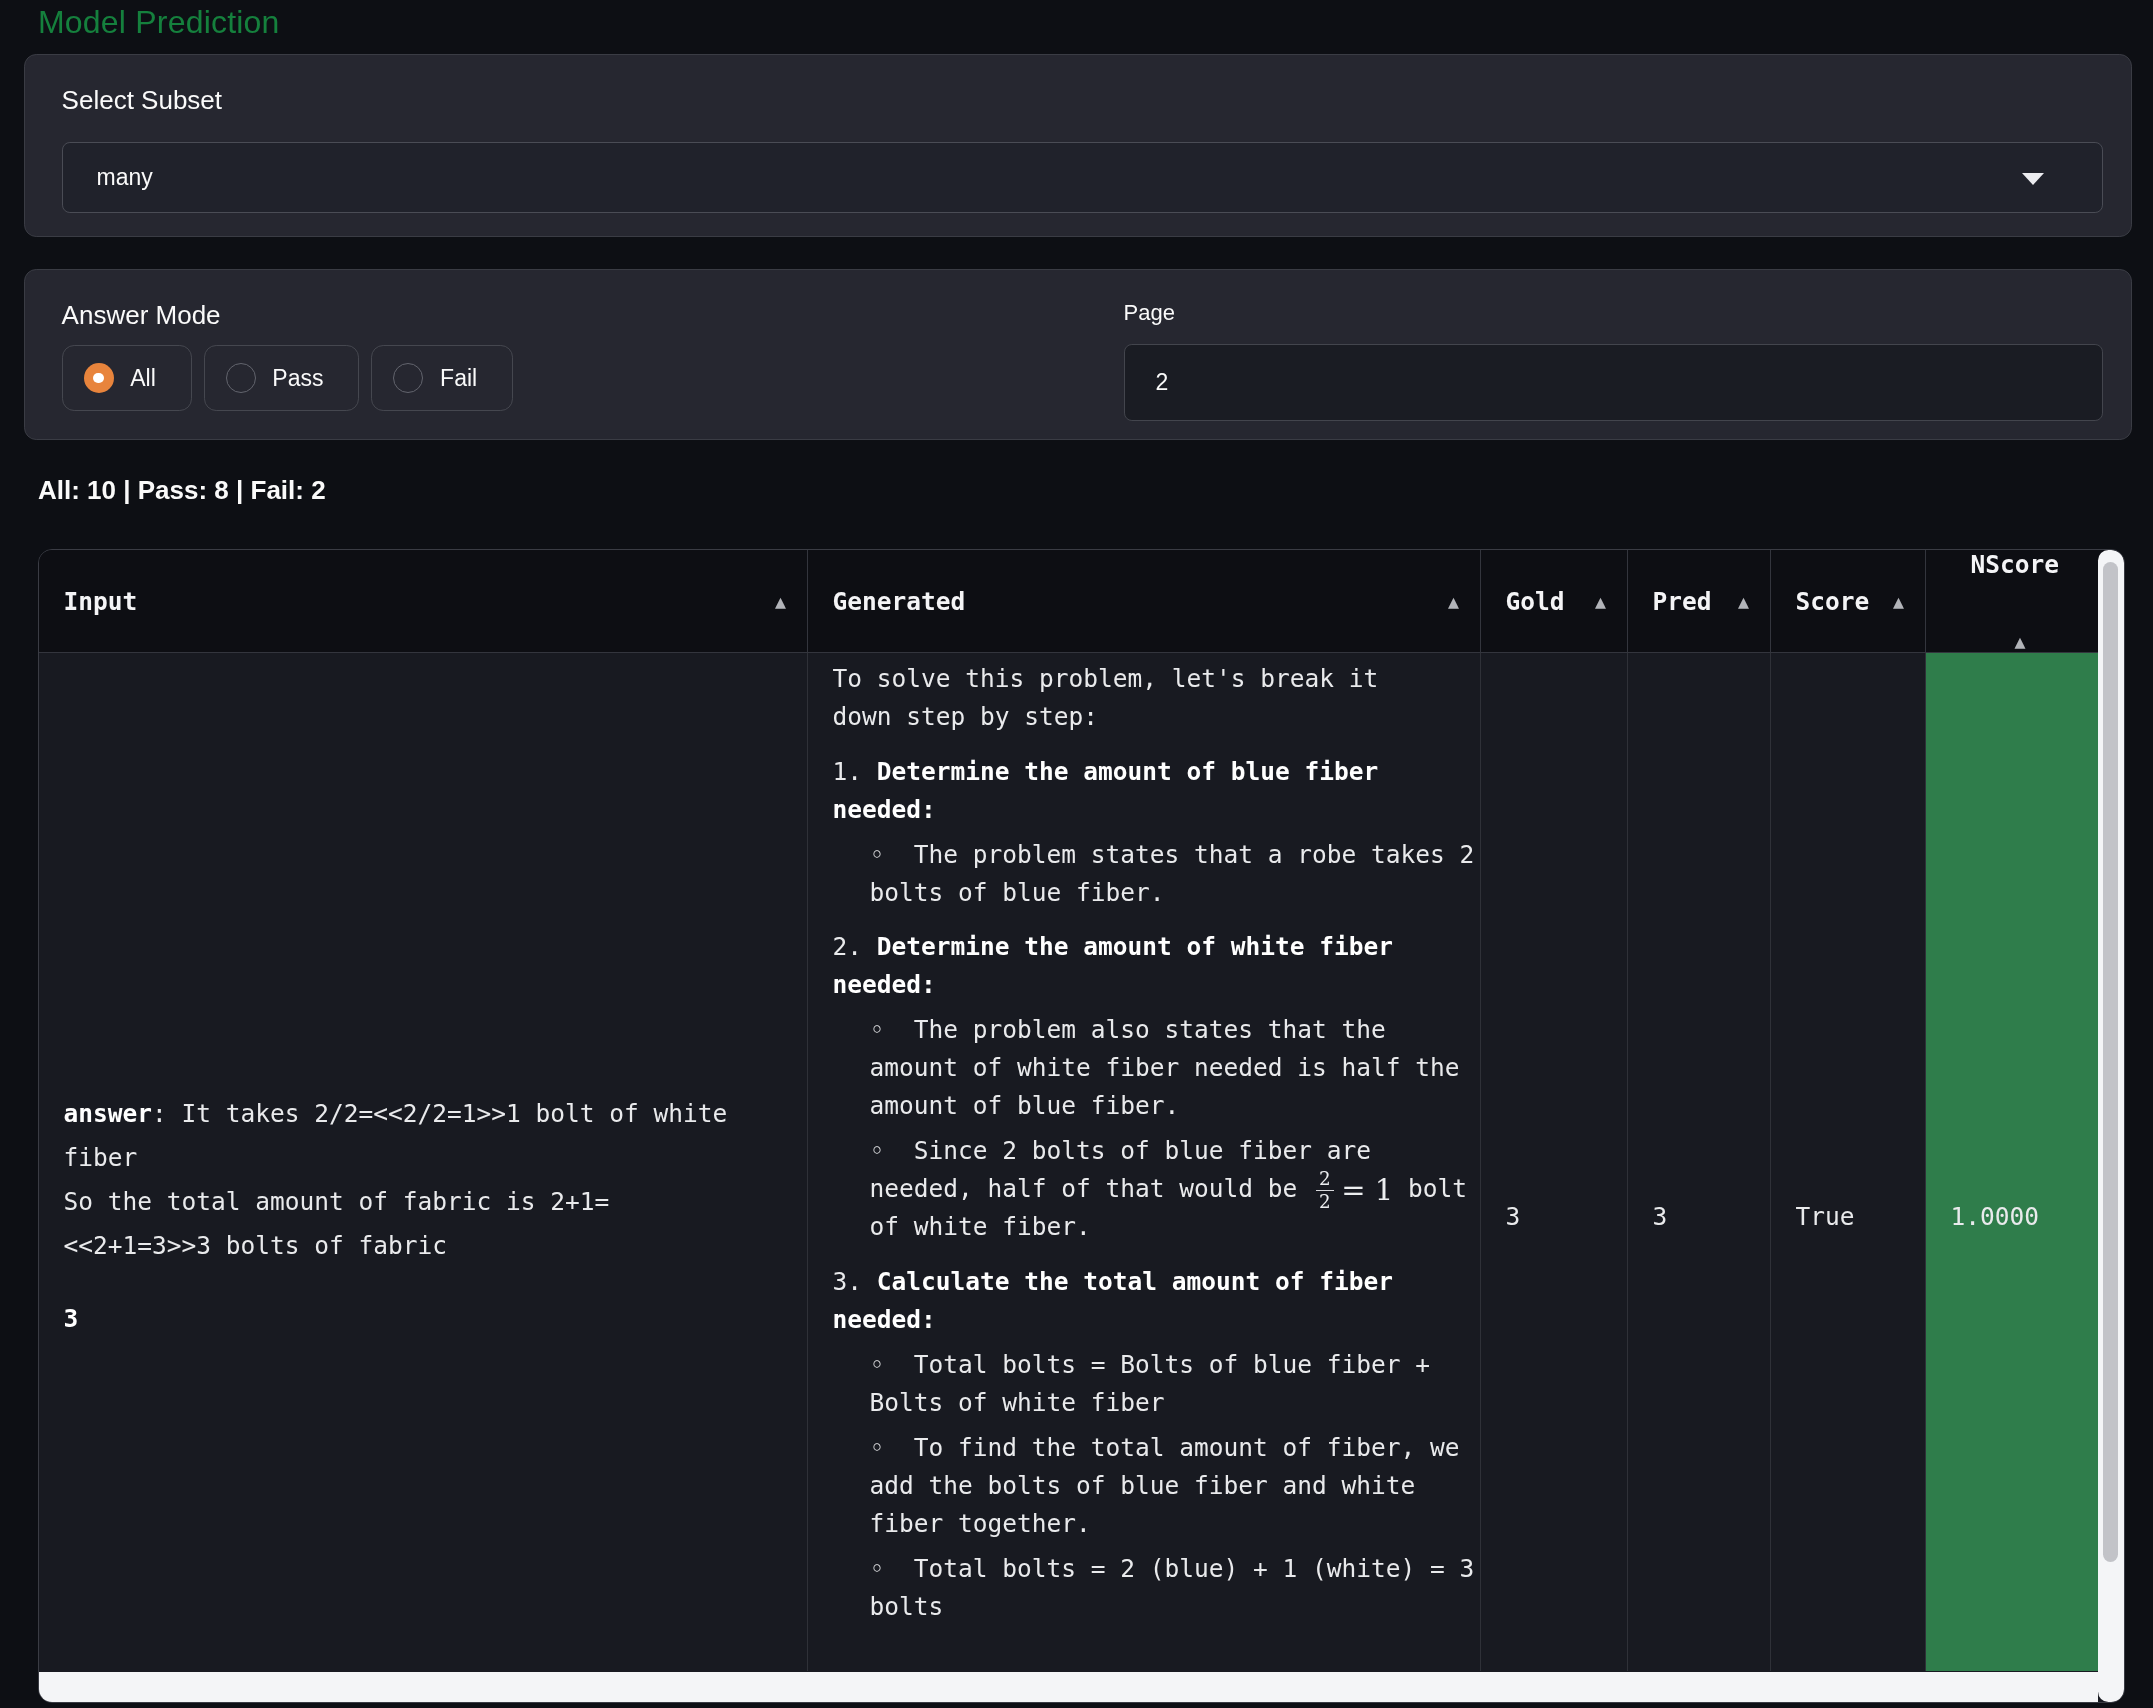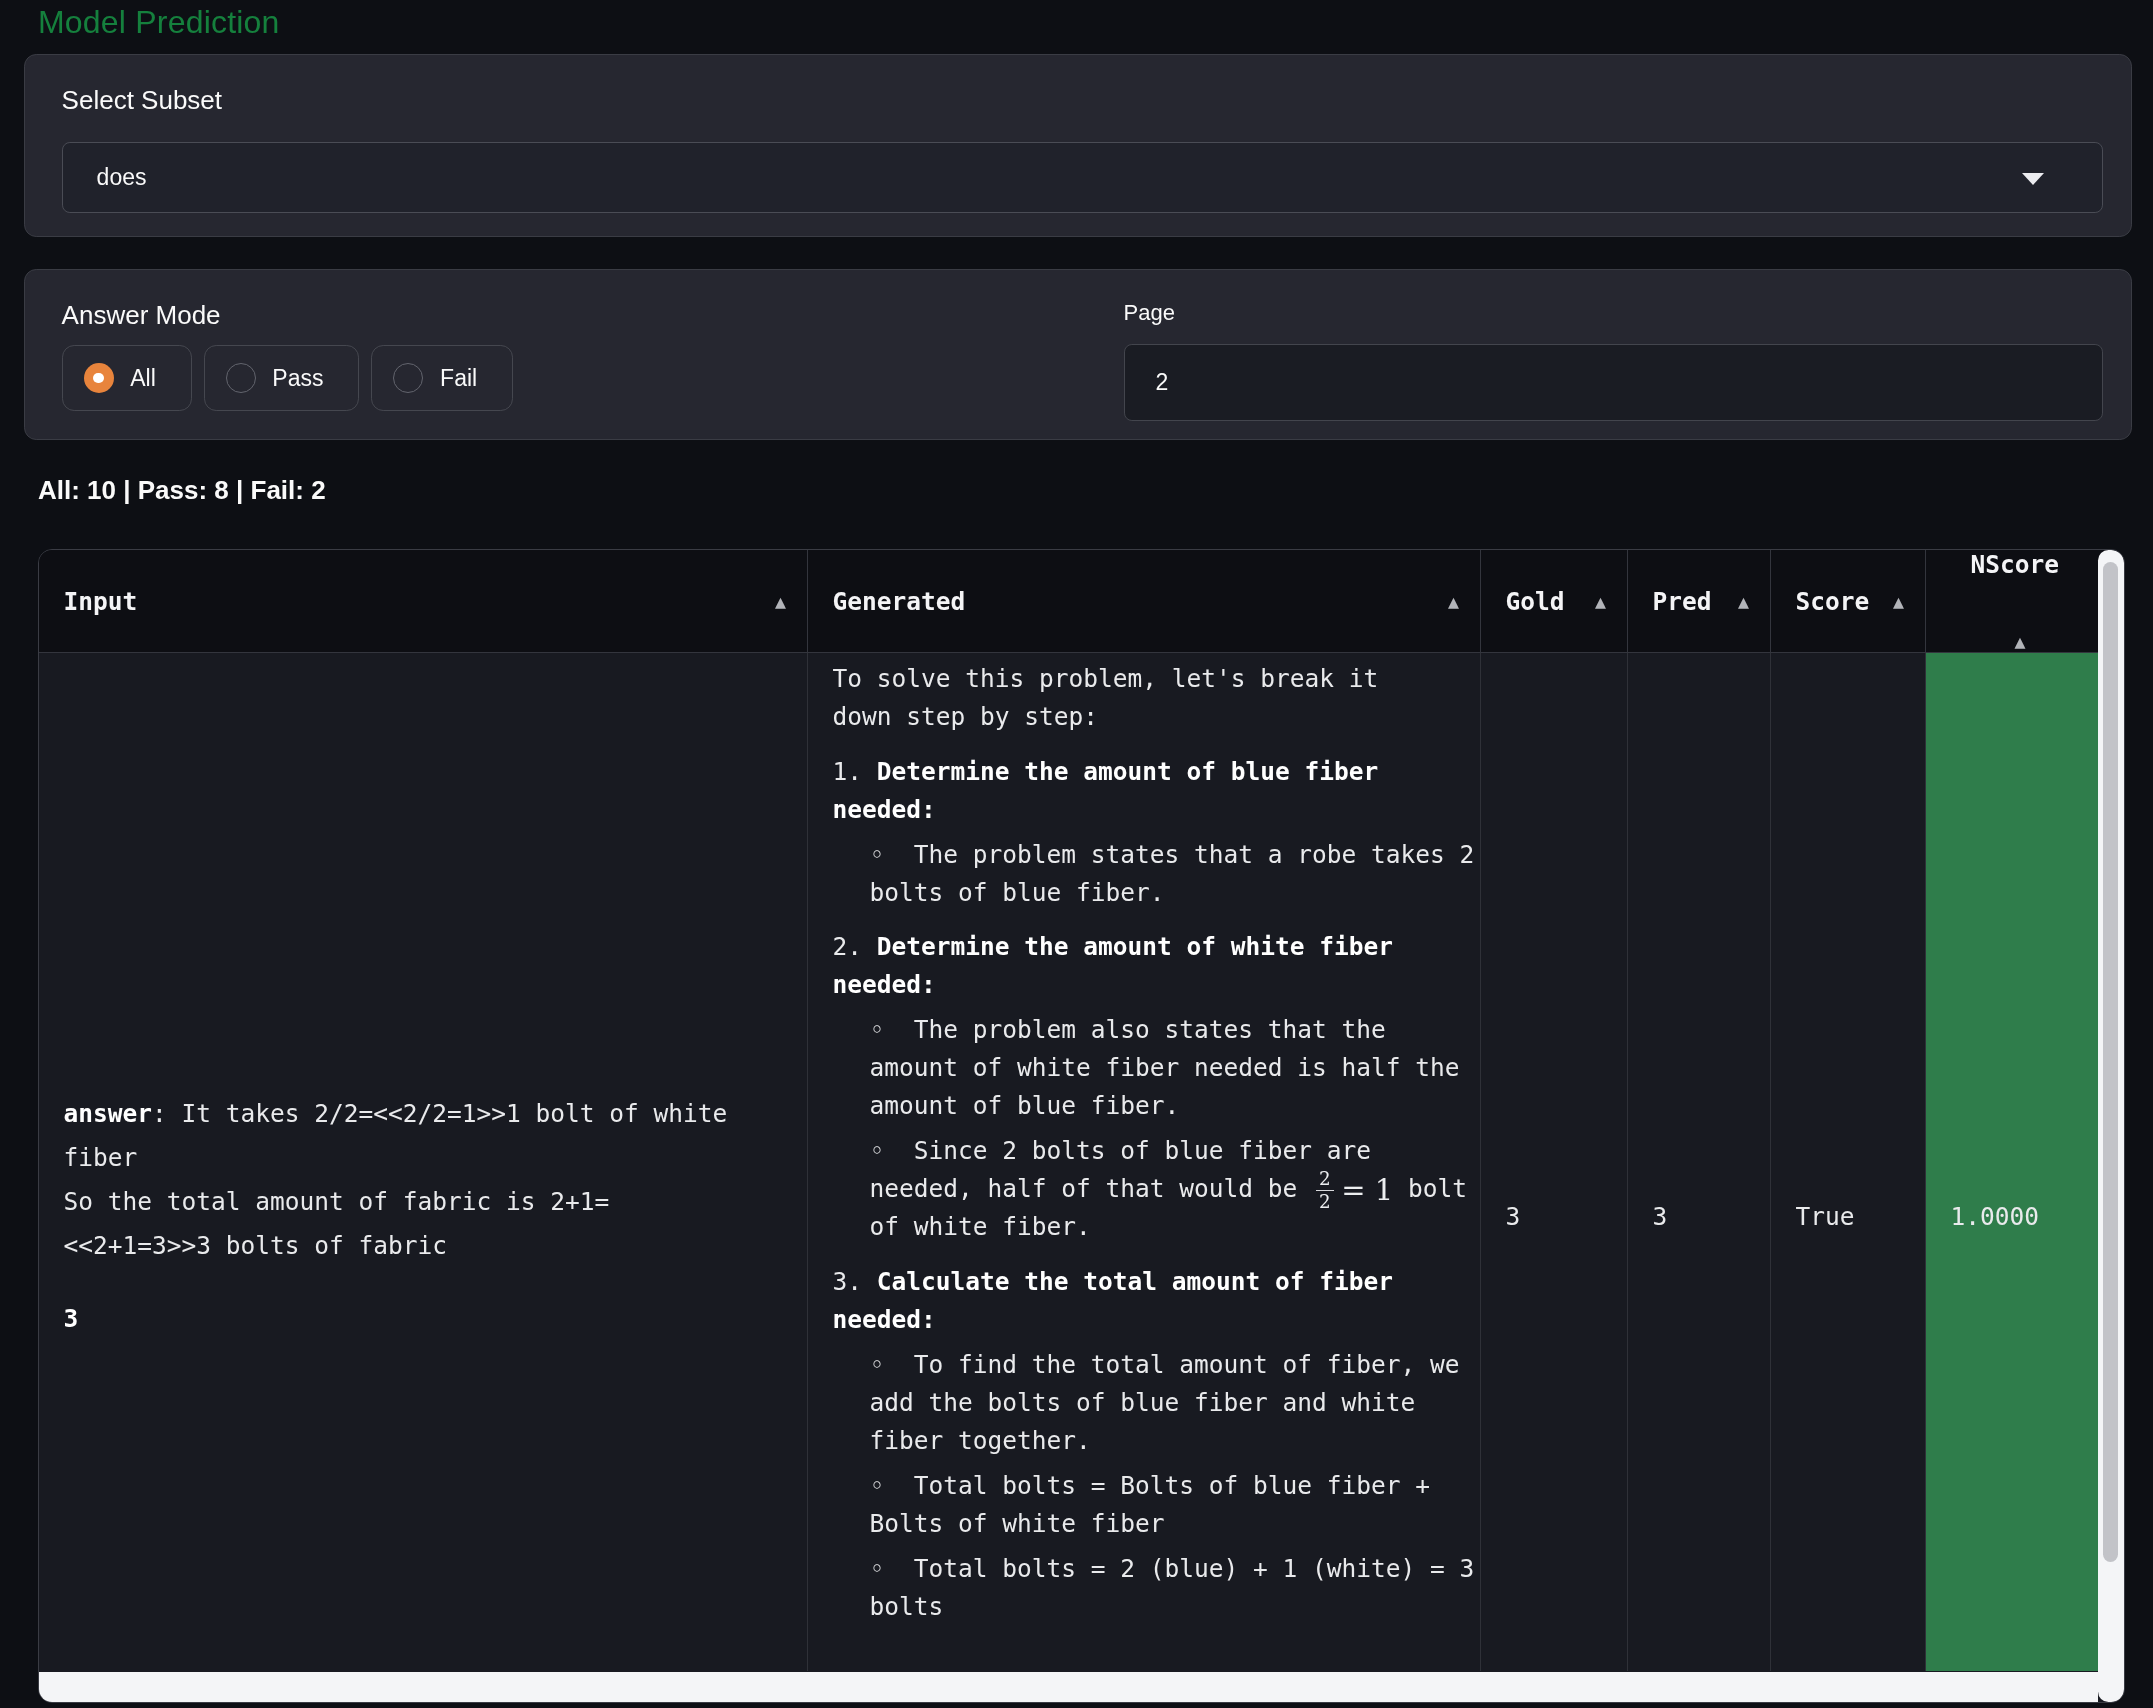--- a/index.html
+++ b/index.html
@@ -172,21 +172,21 @@
   }
 </style>
 </head>
 <body>
 
 <div class="page-title">Model Prediction</div>
 
 <div class="panel panel-subset">
   <div class="panel-label">Select Subset</div>
   <div class="selectbox">
-    <span class="value">does</span>
+    <span class="value">many</span>
     <span class="chevron-down"></span>
   </div>
 </div>
 
 <div class="panel panel-controls">
   <div class="panel-label">Answer Mode</div>
   <div class="radio-row">
     <div class="radio-pill selected">
       <span class="radio-circle"></span>
       <span class="radio-label">All</span>
@@ -244,24 +244,24 @@
 &lt;&lt;2+1=3&gt;&gt;3 bolts of fabric</span></div><div class="para"><span class="b">3</span></div></div>
       <div class="df-cell col-gen cell-gen" id="generated-cell"><div class="gen-intro">To solve this problem, let's break it
 down step by step:</div><div class="gen-step"><span class="step-num">1. </span><span class="step-title">Determine the amount of blue fiber
 needed:</span></div><div class="gen-bullet"><span>◦  The problem states that a robe takes 2
 bolts of blue fiber.</span></div><div class="gen-step"><span class="step-num">2. </span><span class="step-title">Determine the amount of white fiber
 needed:</span></div><div class="gen-bullet"><span>◦  The problem also states that the
 amount of white fiber needed is half the
 amount of blue fiber.</span></div><div class="gen-bullet"><span>◦  Since 2 bolts of blue fiber are
 needed, half of that would be </span><span class="math"><span class="frac"><span class="fnum">2</span><span class="fden">2</span></span><span class="rhs">= 1</span></span><span> bolt
 of white fiber.</span></div><div class="gen-step"><span class="step-num">3. </span><span class="step-title">Calculate the total amount of fiber
-needed:</span></div><div class="gen-bullet"><span>◦  To find the total amount of fiber, we
+needed:</span></div><div class="gen-bullet"><span>◦  Total bolts = Bolts of blue fiber +
+Bolts of white fiber</span></div><div class="gen-bullet"><span>◦  To find the total amount of fiber, we
 add the bolts of blue fiber and white
-fiber together.</span></div><div class="gen-bullet"><span>◦  Total bolts = Bolts of blue fiber +
-Bolts of white fiber</span></div><div class="gen-bullet"><span>◦  Total bolts = 2 (blue) + 1 (white) = 3
+fiber together.</span></div><div class="gen-bullet"><span>◦  Total bolts = 2 (blue) + 1 (white) = 3
 bolts</span></div></div>
       <div class="df-cell col-gold cell-scalar">
         <span>3</span>
       </div>
       <div class="df-cell col-pred cell-scalar">
         <span>3</span>
       </div>
       <div class="df-cell col-score cell-scalar">
         <span>True</span>
       </div>

